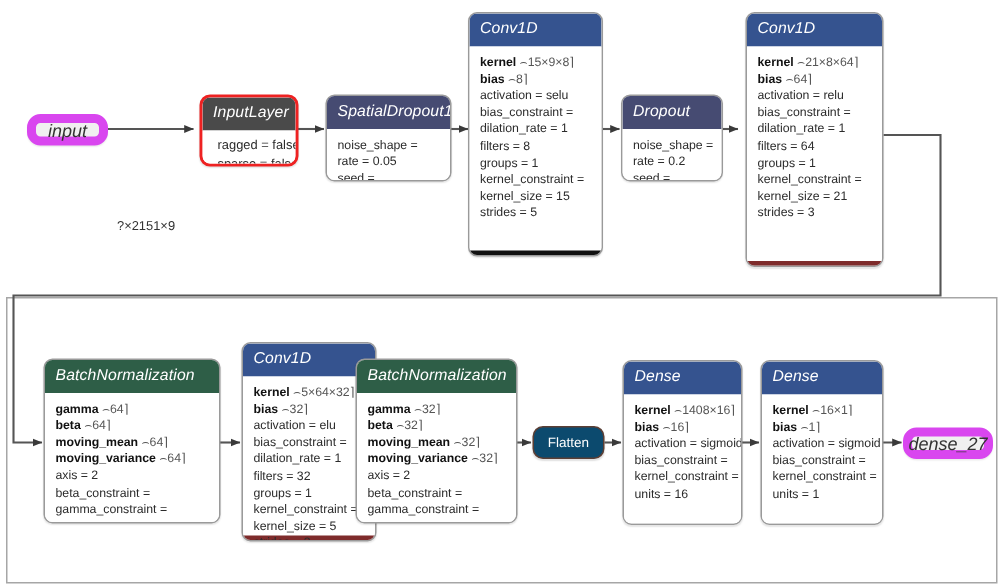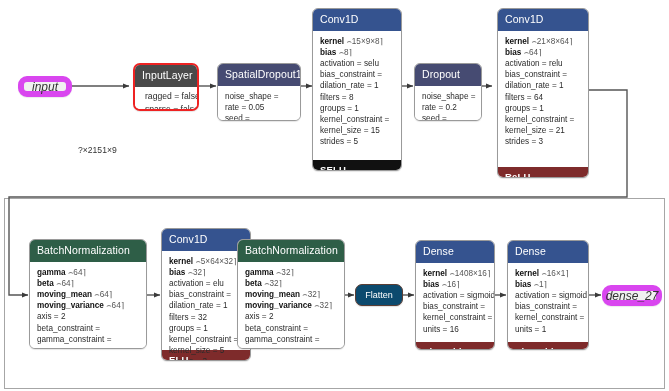--- a/index.html
+++ b/index.html
@@ -7,22 +7,22 @@
        font-family:"Liberation Sans","DejaVu Sans",sans-serif;
        color:#222;-webkit-font-smoothing:none;}
   #canvas{position:absolute;left:0;top:0;width:669px;height:391px;}
 
   
   svg.wires{position:absolute;left:0;top:0;width:669px;height:391px;}
   .card{position:absolute;box-sizing:border-box;background:#ffffff;
         border:1px solid #9a9a9a;border-radius:6px;overflow:hidden;
         box-shadow:0 1px 1px rgba(0,0,0,.10);}
   .card .hdr{color:#fff;font-size:10.5px;line-height:1;padding:5px 16px 6px 7px;
-             letter-spacing:.1px;white-space:nowrap;}
-  .card .body{padding:5px 7px 5px 7px;background:#fff;}
+             letter-spacing:.1px;white-space:nowrap;font-style:italic;}
+  .card .body{padding:5px 7px 12px 7px;background:#fff;}
   .card .ftr{color:#fff;font-size:9.5px;line-height:1;padding:5px 7px 6px 7px;
              font-weight:bold;letter-spacing:.2px;}
   .row{font-size:8.2px;line-height:11.2px;white-space:nowrap;color:#2b2b2b;}
   .row b{font-weight:bold;color:#111;}
   .row .shape{color:#555;}
 
   
   .h-conv{background:#35538f;}
   .h-drop{background:#464b72;}
   .h-bn{background:#2e5e47;}

